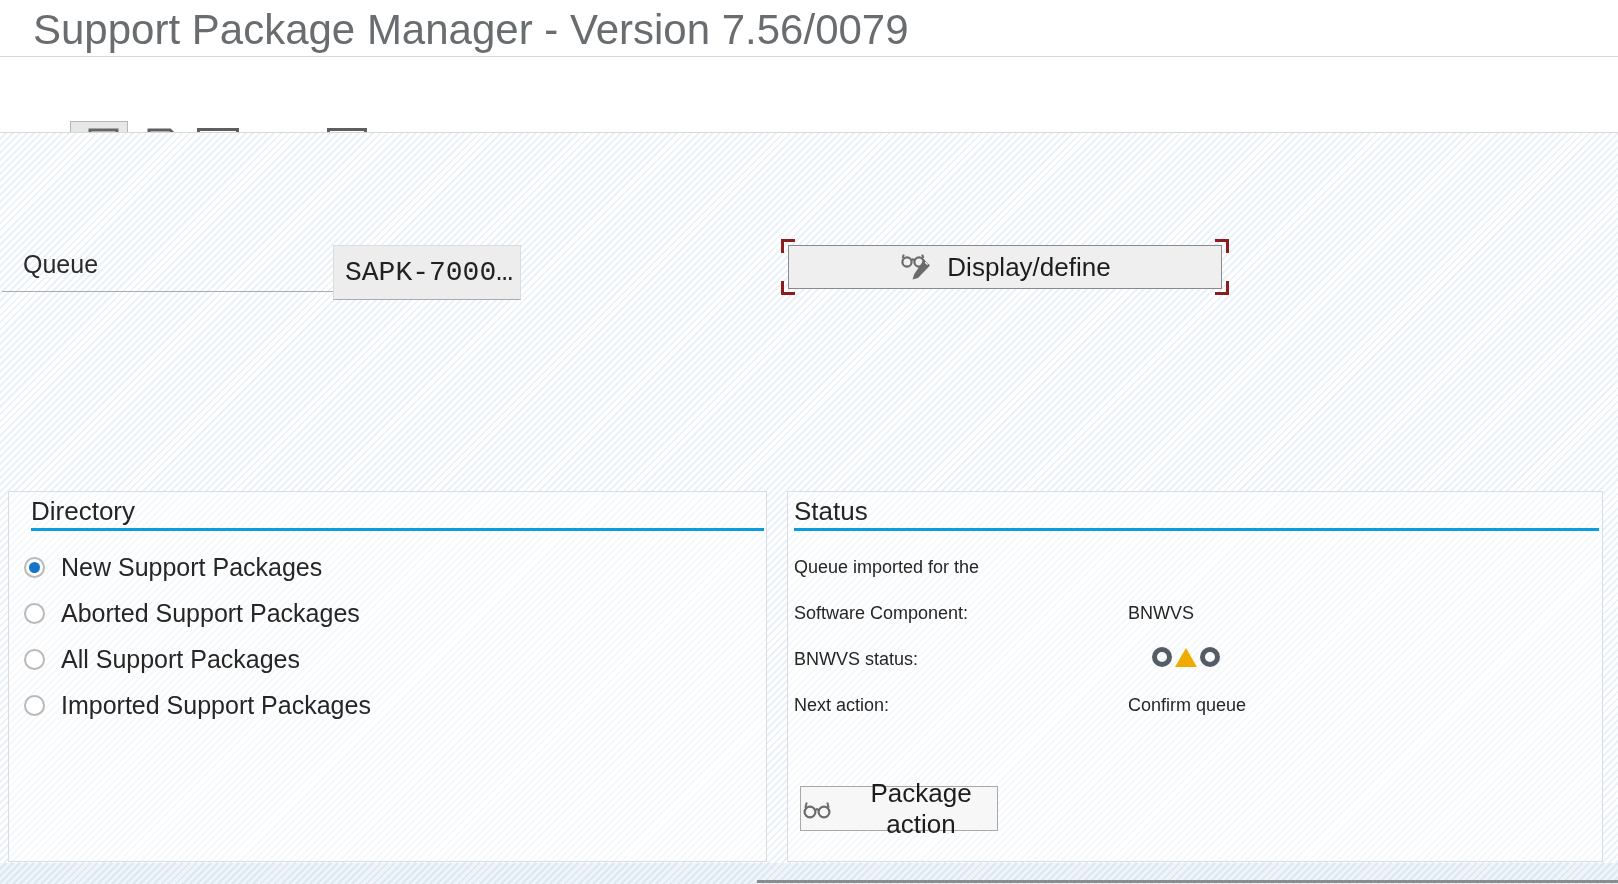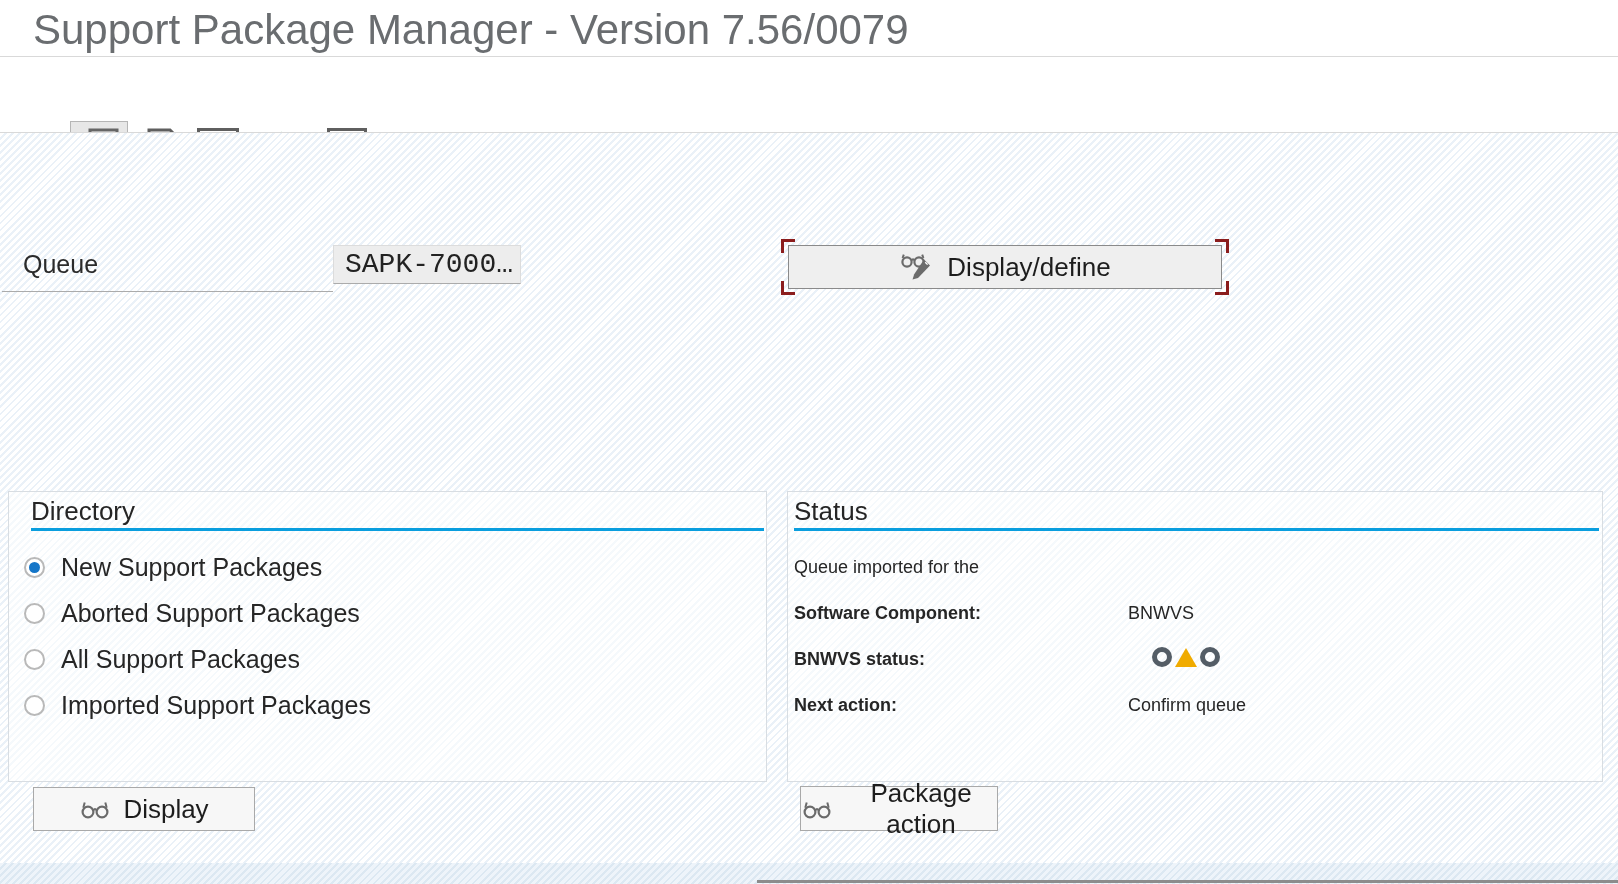--- a/index.html
+++ b/index.html
@@ -42,21 +42,21 @@
     width:40px; height:44px; border:3px solid #5f5f5f; background:#fff;
     display:flex; align-items:center; justify-content:center;
     font-family:"Liberation Serif","DejaVu Serif",serif; font-style:italic; font-weight:bold;
     font-size:30px; color:#199bd7;
   }
 
   
   .queue-label { position:absolute; left:23px; top:250px; font-size:25px; color:#2b2b2b; }
   .queue-underline { position:absolute; left:2px; top:291px; width:331px; height:1px; background:#ababab; }
   .queue-field {
-    position:absolute; left:333px; top:245px; width:188px; height:39px;
+    position:absolute; left:333px; top:245px; width:188px; height:55px;
     background:#ededed; border:1px solid #dcdcdc; border-bottom-color:#ababab;
     font-family:"Liberation Mono","DejaVu Sans Mono",monospace;
     font-size:28px; color:#222; padding:0 6px 0 11px;
   }
 
   
   .dd-wrap { position:absolute; left:781px; top:239px; width:448px; height:56px; }
   .corner { position:absolute; width:14px; height:14px; }
   .corner.tl { left:0; top:0;      border-left:3px solid #8b1d1d; border-top:3px solid #8b1d1d; }
   .corner.tr { right:0; top:0;     border-right:3px solid #8b1d1d; border-top:3px solid #8b1d1d; }
@@ -75,21 +75,21 @@
     background:repeating-linear-gradient(135deg,#ffffff 0px,#ffffff 3px,#eaf1f8 3px,#eaf1f8 5px);
   }
   .bottom-band {
     position:absolute; left:0; bottom:0; width:1618px; height:21px;
     background:repeating-linear-gradient(135deg,#eef4fa 0px,#eef4fa 3px,#dce8f2 3px,#dce8f2 5px);
   }
   .bottom-line { position:absolute; left:757px; bottom:1px; width:861px; height:3px; background:#8c8c8c; }
 
   
   .panel {
-    position:absolute; top:491px; height:291px;
+    position:absolute; top:491px; height:371px;
     background:repeating-linear-gradient(135deg,#ffffff 0px,#ffffff 3px,#f5f9fc 3px,#f5f9fc 5px);
     border:1px solid #d8dde2;
   }
   .panel-directory { left:8px;  width:759px; }
   .panel-status    { left:787px; width:816px; }
   .panel-title { position:absolute; top:4px; font-size:26px; color:#252525; }
   .panel-directory .panel-title { left:22px; }
   .panel-status    .panel-title { left:6px; }
   .panel-rule { position:absolute; top:36px; height:3px; background:#0a9ede; }
   .panel-directory .panel-rule { left:22px; right:2px; }
@@ -110,21 +110,21 @@
   .radio-row .lbl { font-size:25px; color:#262626; }
 
   .display-btn  { position:absolute; left:24px; top:295px; width:222px; height:44px;
                   background:#f7f7f7; border:1px solid #a9a9a9; }
   .pkglvl-btn   { position:absolute; left:12px; top:294px; width:198px; height:45px;
                   background:#f7f7f7; border:1px solid #a9a9a9; }
 
   
   .status-rows { position:absolute; left:6px; top:52px; right:6px; }
   .s-row { display:flex; align-items:center; height:46px; font-size:18px; color:#262626; }
-  .s-row .s-label { flex:0 0 334px;font-weight:bold; }
+  .s-row .s-label { flex:0 0 334px; }
   .s-row .s-value { flex:1; }
 
   .led { display:inline-flex; align-items:flex-end; gap:3px; margin-left:24px; }
   .led-ring {
     width:20px; height:20px; border-radius:50%;
     border:5px solid #545d66; background:transparent;
   }
   .led-triangle {
     width:0; height:0; margin-bottom:0px;
     border-left:11px solid transparent; border-right:11px solid transparent;
@@ -250,32 +250,20 @@
       <div class="radio-row">
         <span class="radio"></span>
         <span class="lbl">All Support Packages</span>
       </div>
       <div class="radio-row">
         <span class="radio"></span>
         <span class="lbl">Imported Support Packages</span>
       </div>
     </div>
 
-    <button class="btn display-btn">
-      <span>
-        <svg width="32" height="22" viewBox="0 0 32 22">
-          <circle cx="9" cy="14" r="5.4" fill="none" stroke="#6b6b6b" stroke-width="2.2"></circle>
-          <circle cx="23" cy="14" r="5.4" fill="none" stroke="#6b6b6b" stroke-width="2.2"></circle>
-          <path d="M14.4 12.4 Q16 9.4 17.6 12.4" fill="none" stroke="#6b6b6b" stroke-width="2"></path>
-          <path d="M4.3 9.7 L5.7 4.5" stroke="#6b6b6b" stroke-width="2"></path>
-          <path d="M27.7 9.7 L26.3 4.5" stroke="#6b6b6b" stroke-width="2"></path>
-        </svg>
-      </span>
-      <span>Display</span>
-    </button>
   </div>
 
   <div class="panel panel-status">
     <div class="panel-title">Status</div>
     <div class="panel-rule"></div>
 
     <div class="status-rows">
       <div class="s-row">
         <span class="s-value">Queue imported for the</span>
       </div>

